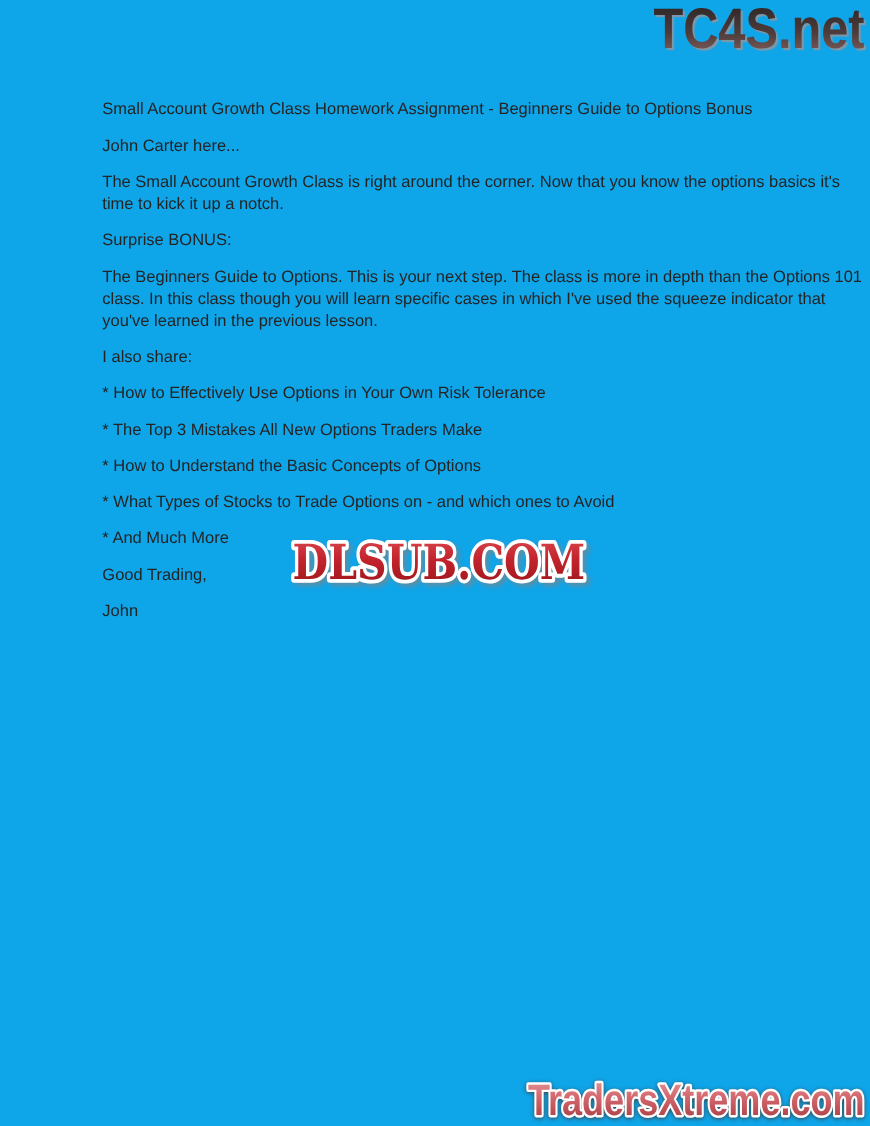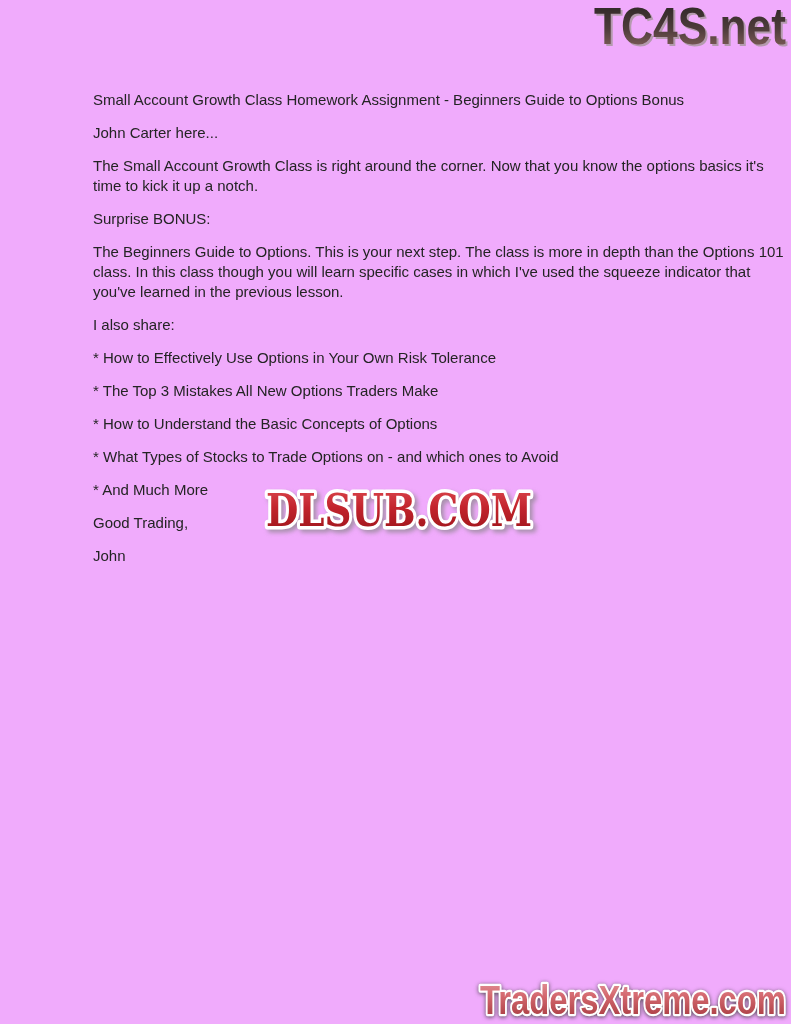--- a/index.html
+++ b/index.html
@@ -1,19 +1,19 @@
 <!DOCTYPE html>
 <html><head>
 <meta charset="utf-8">
 <style>
   html,body{margin:0;padding:0;background:#e9e9e9;}
   .page{
     position:relative;
     width:791px;height:1024px;
-    background:#f0abfc;
+    background:#0ea5e9;
     overflow:hidden;
     font-family:"Liberation Sans", sans-serif;
   }
   
   .doc{
     position:absolute;
     left:93px;top:90px;
     width:700px;
     font-size:15px;
     line-height:20px;

